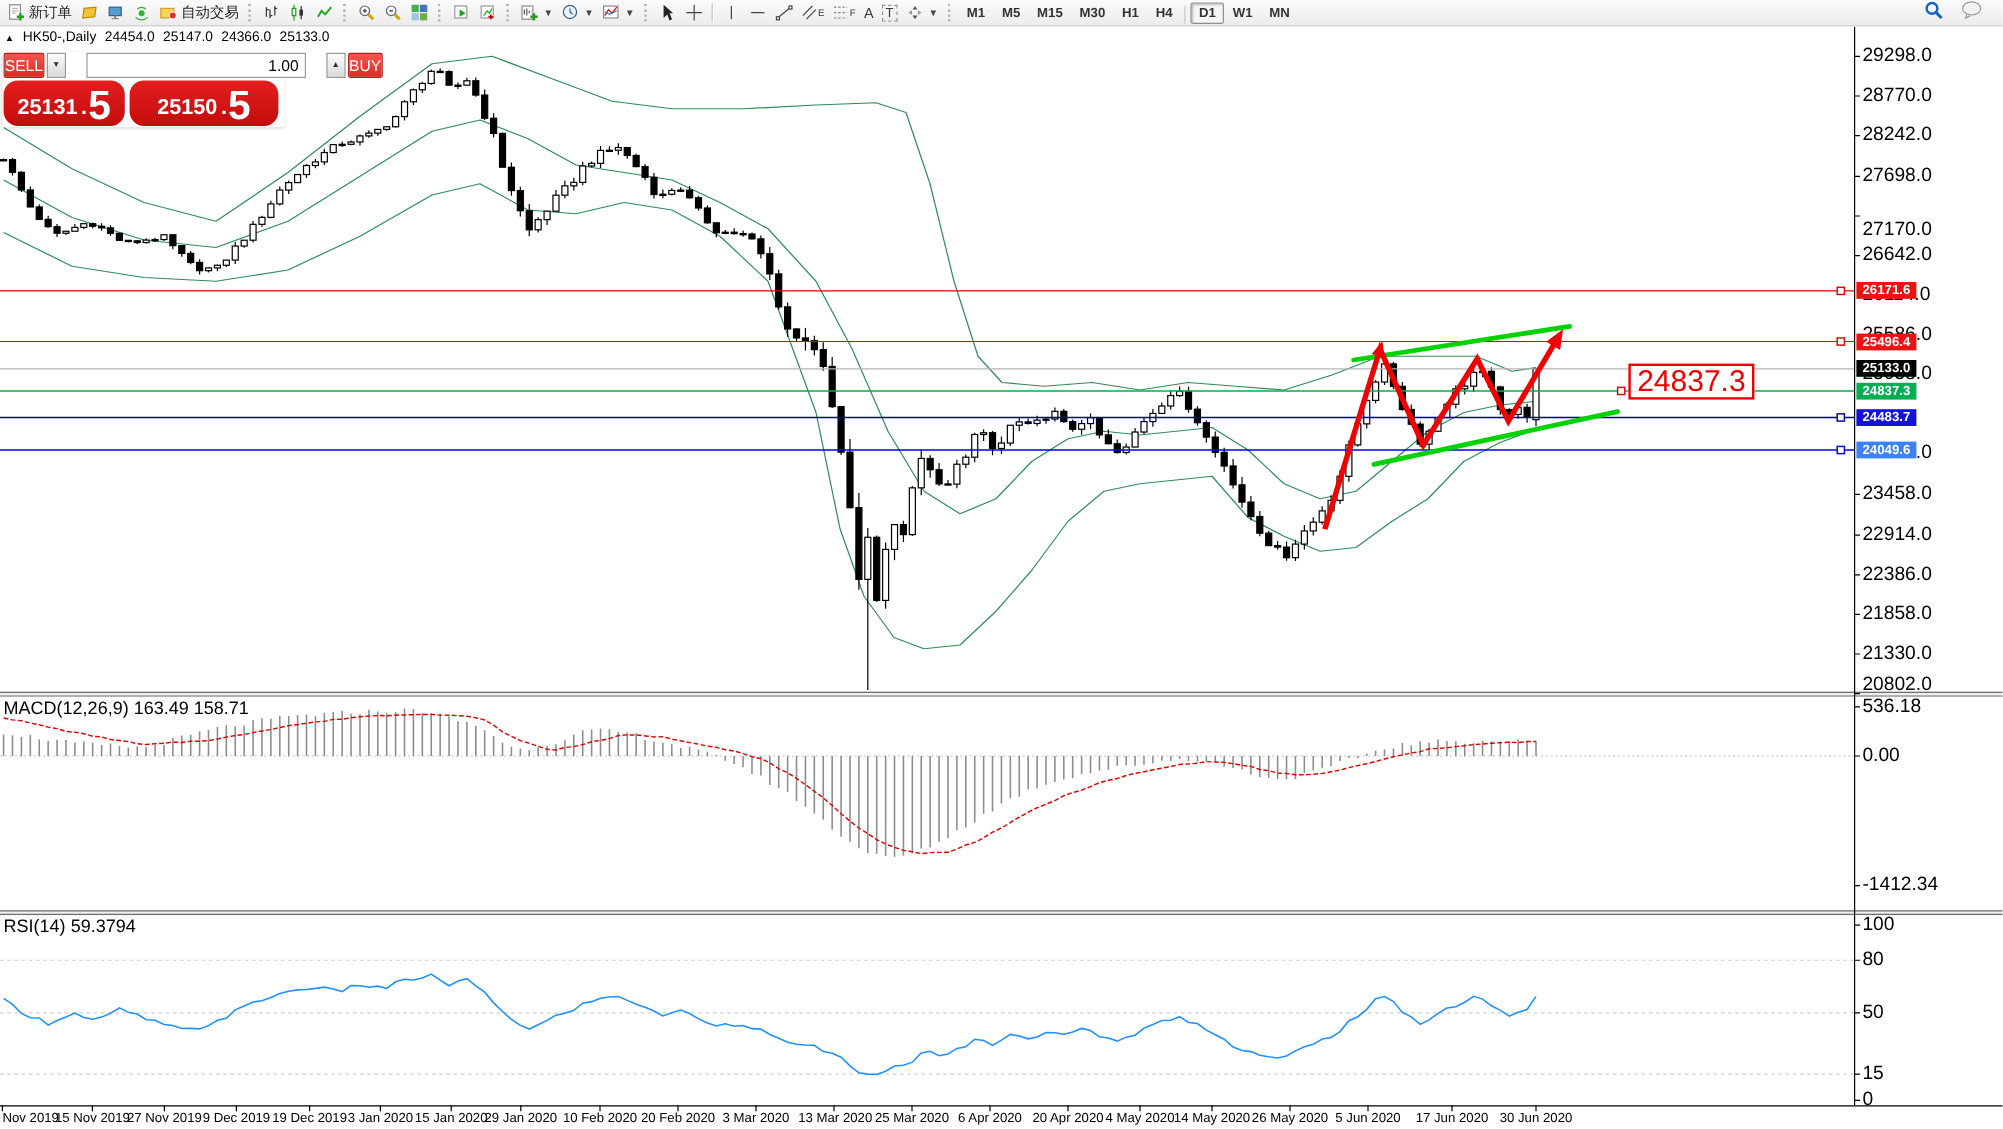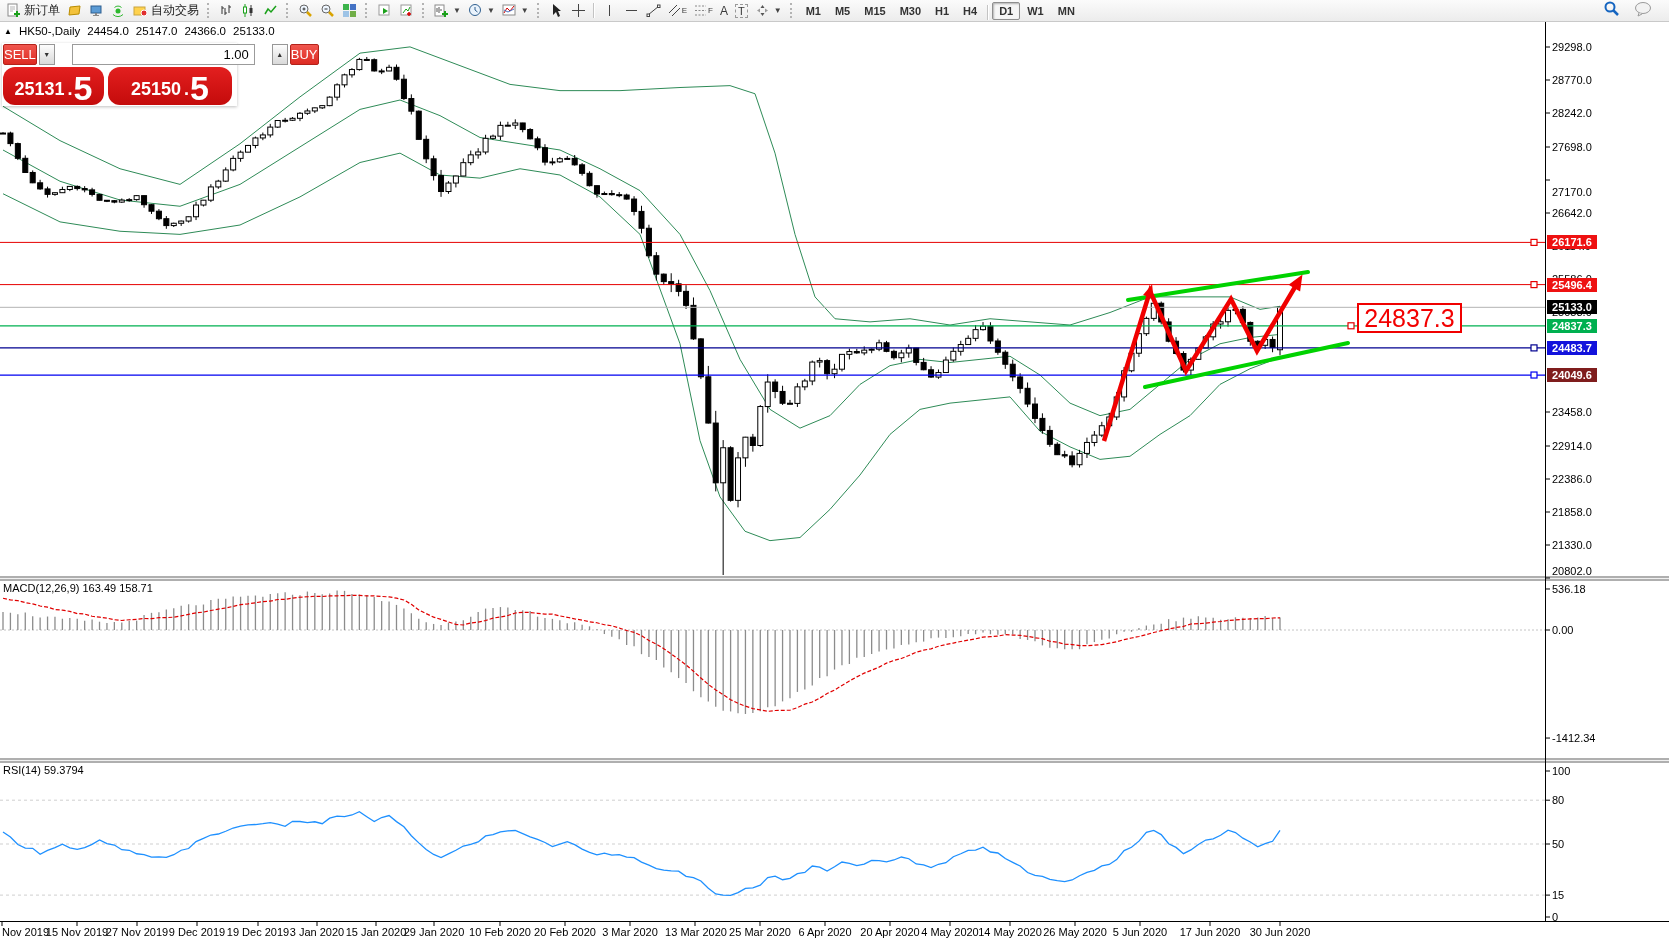--- a/index.html
+++ b/index.html
@@ -36,24 +36,24 @@
   .spin input{flex:1;min-width:0;border:1px solid #9b9b9b;text-align:right;padding:0 5px 0 0;font-size:13px;
     font-family:"Liberation Sans",sans-serif;box-sizing:border-box}
   .tp-row2{display:flex;gap:4px;margin-top:2px;height:38px}
   .price-box{background:linear-gradient(#e31f1f,#c40b0b);color:#fff;border-radius:12px;
     display:flex;align-items:flex-end;justify-content:center;padding:0 4px 2px;box-sizing:border-box}
   .price-box.sell{width:101px}.price-box.buy{width:124px}
   .pb-main{font-size:18px;font-weight:700;line-height:28px}
   .pb-dot{font-size:18px;font-weight:700;line-height:28px;margin:0 1px 0 3px}
   .pb-frac{font-size:34px;font-weight:700;line-height:30px}
   
-  .ax-label{position:absolute;font-size:11px;color:#000;height:12px;line-height:12px;z-index:6;white-space:nowrap}
+  .ax-label{position:absolute;font-size:16px;color:#000;height:12px;line-height:12px;z-index:6;white-space:nowrap}
   .ax-tag{position:absolute;left:1547px;width:50px;font-size:11px;font-weight:700;color:#fff;
     text-align:center;height:14px;line-height:14px;z-index:8}
-  .ind-label{position:absolute;font-size:11px;color:#000;z-index:7}
+  .ind-label{position:absolute;font-size:15px;color:#000;z-index:7}
   .date-label{position:absolute;top:926px;font-size:11px;color:#000;z-index:6;white-space:nowrap}
   #annotation-box{position:absolute;left:1357px;top:303px;width:101px;height:26px;border:2px solid #f00000;
     background:#fff;color:#f20000;font-size:25px;line-height:26px;text-align:center;z-index:9}
   #chart-canvas{position:absolute;left:0;top:22px;z-index:5}
 </style>
 </head>
 <body>
 
 <div class="toolbar">
   <div class="tb-btn">
@@ -950,21 +950,21 @@
     <div class="ax-label" style="top: 565px; left: 1552px;">20802.0</div>
     <div class="ax-label" style="top: 240px; left: 1552px;">26114.0</div>
     <div class="ax-label" style="top: 273px; left: 1552px;">25586.0</div>
     <div class="ax-label" style="top: 306px; left: 1552px;">25058.0</div>
     <div class="ax-label" style="top: 372px; left: 1552px;">24002.0</div>
     <div class="ax-tag" style="top: 235.4px; background: rgb(238, 17, 17);">26171.6</div>
     <div class="ax-tag" style="top: 277.6px; background: rgb(238, 17, 17);">25496.4</div>
     <div class="ax-tag" style="top: 300.312px; background: rgb(0, 0, 0);">25133.0</div>
     <div class="ax-tag" style="top: 318.794px; background: rgb(0, 176, 80);">24837.3</div>
     <div class="ax-tag" style="top: 340.894px; background: rgb(18, 18, 220);">24483.7</div>
-    <div class="ax-tag" style="top: 368.025px; background: #7f1d1d;">24049.6</div>
+    <div class="ax-tag" style="top: 368.025px; background: #3b82f6;">24049.6</div>
     <div class="ax-label" style="top: 582.982px; left: 1552px;">536.18</div>
     <div class="ax-label" style="top: 624px; left: 1552px;">0.00</div>
     <div class="ax-label" style="top: 732.044px; left: 1552px;">-1412.34</div>
     <div class="ax-label" style="top: 765px; left: 1552px;">100</div>
     <div class="ax-label" style="top: 794.2px; left: 1552px;">80</div>
     <div class="ax-label" style="top: 838px; left: 1552px;">50</div>
     <div class="ax-label" style="top: 889.1px; left: 1552px;">15</div>
     <div class="ax-label" style="top: 911px; left: 1552px;">0</div>
   </div>
 <div id="date-axis">

